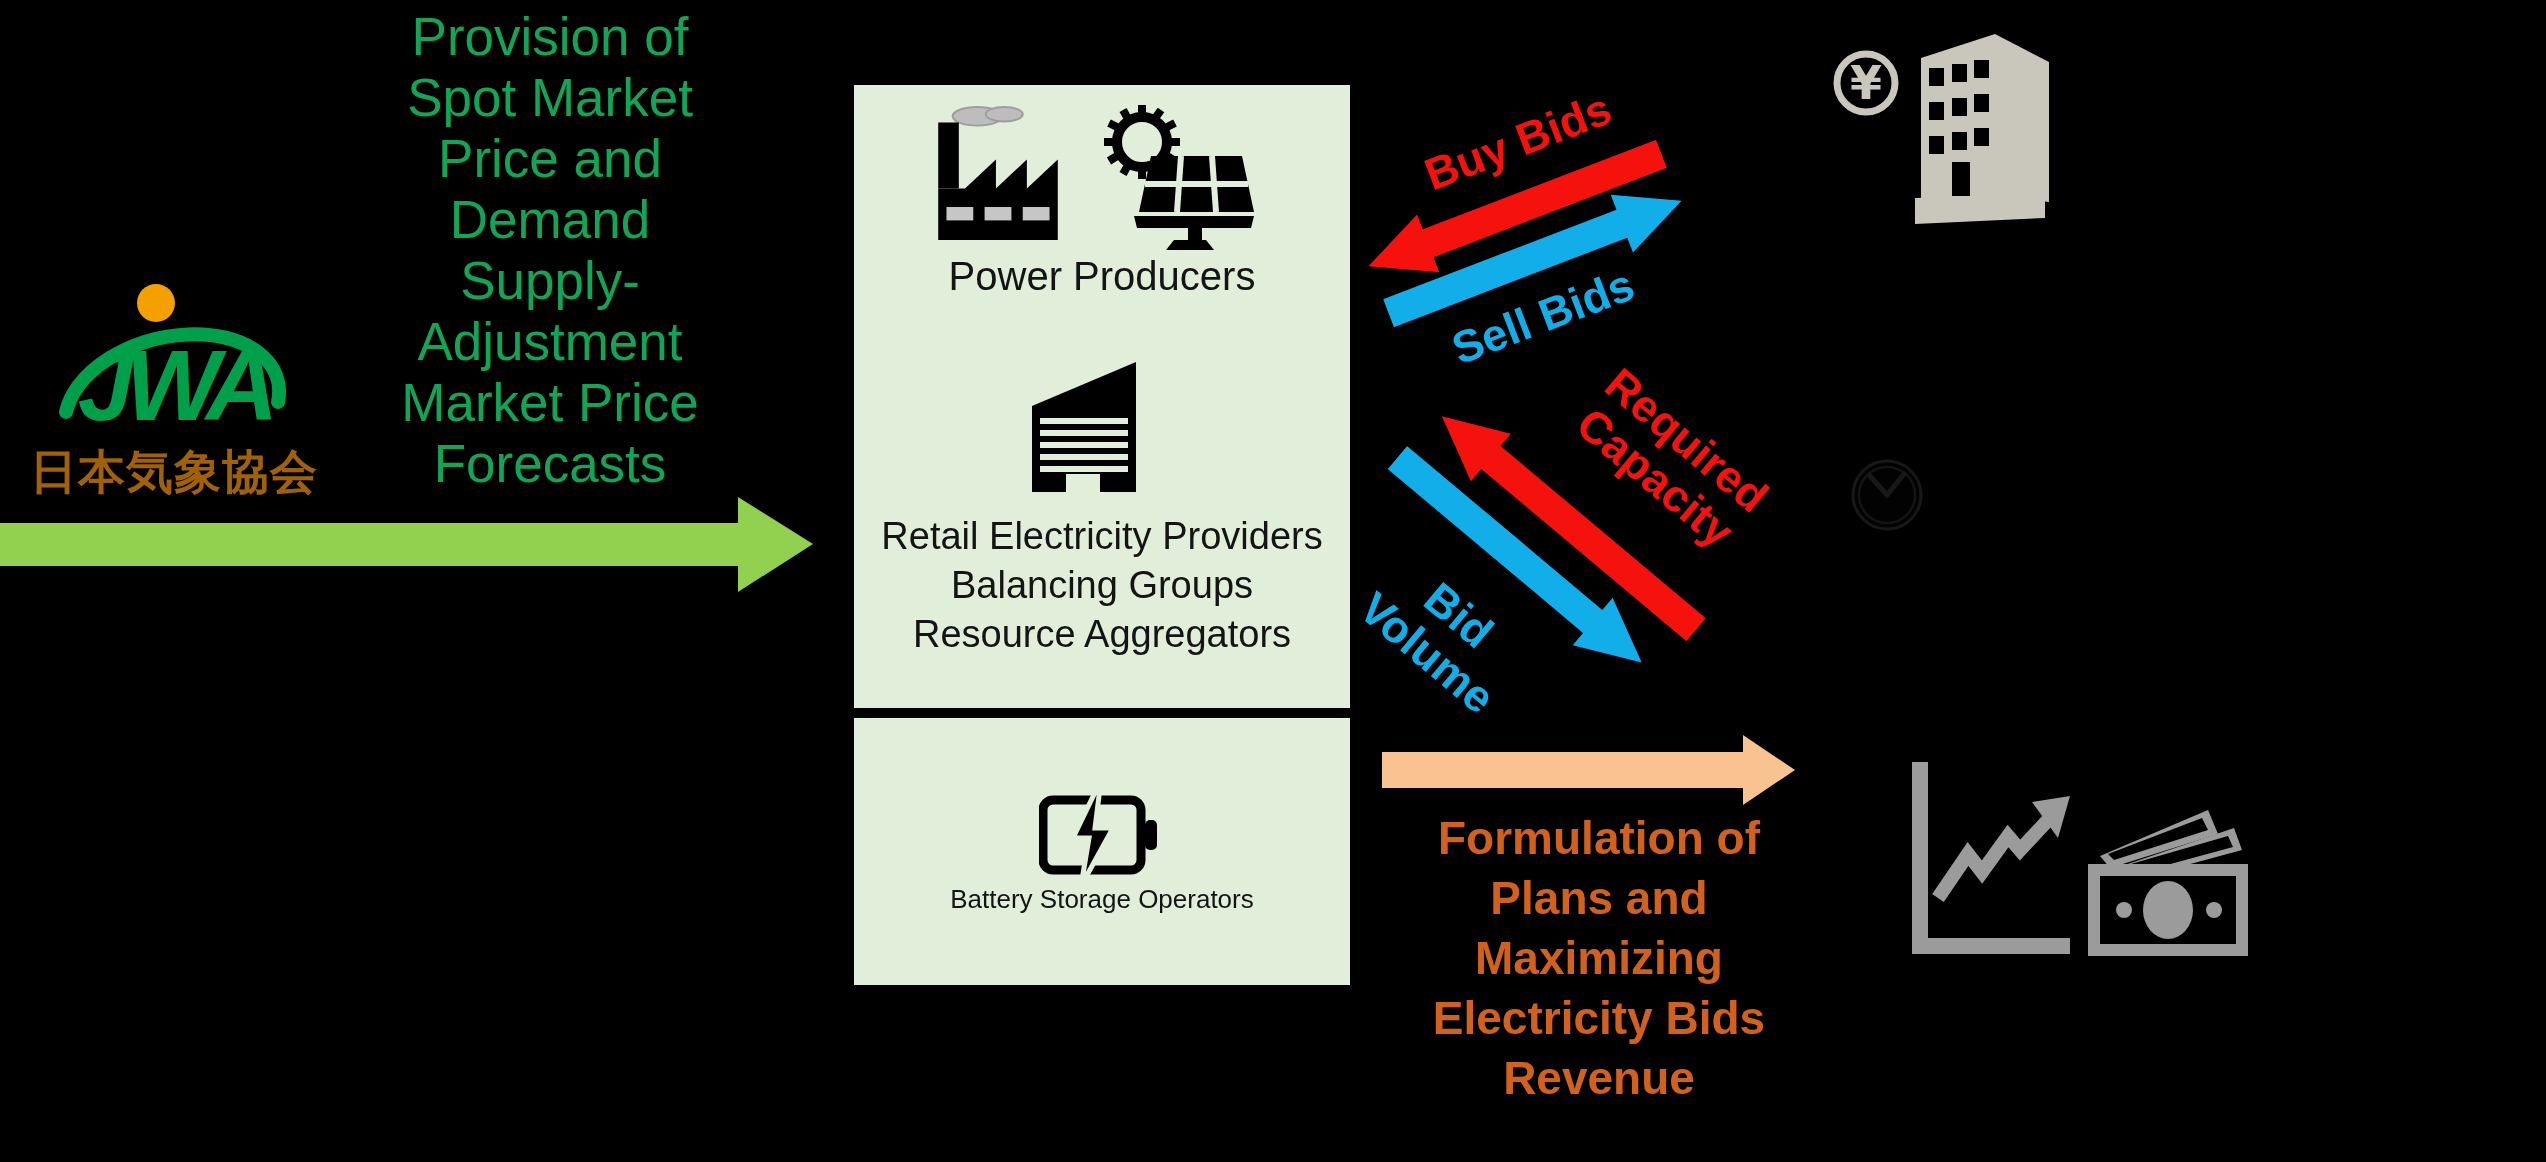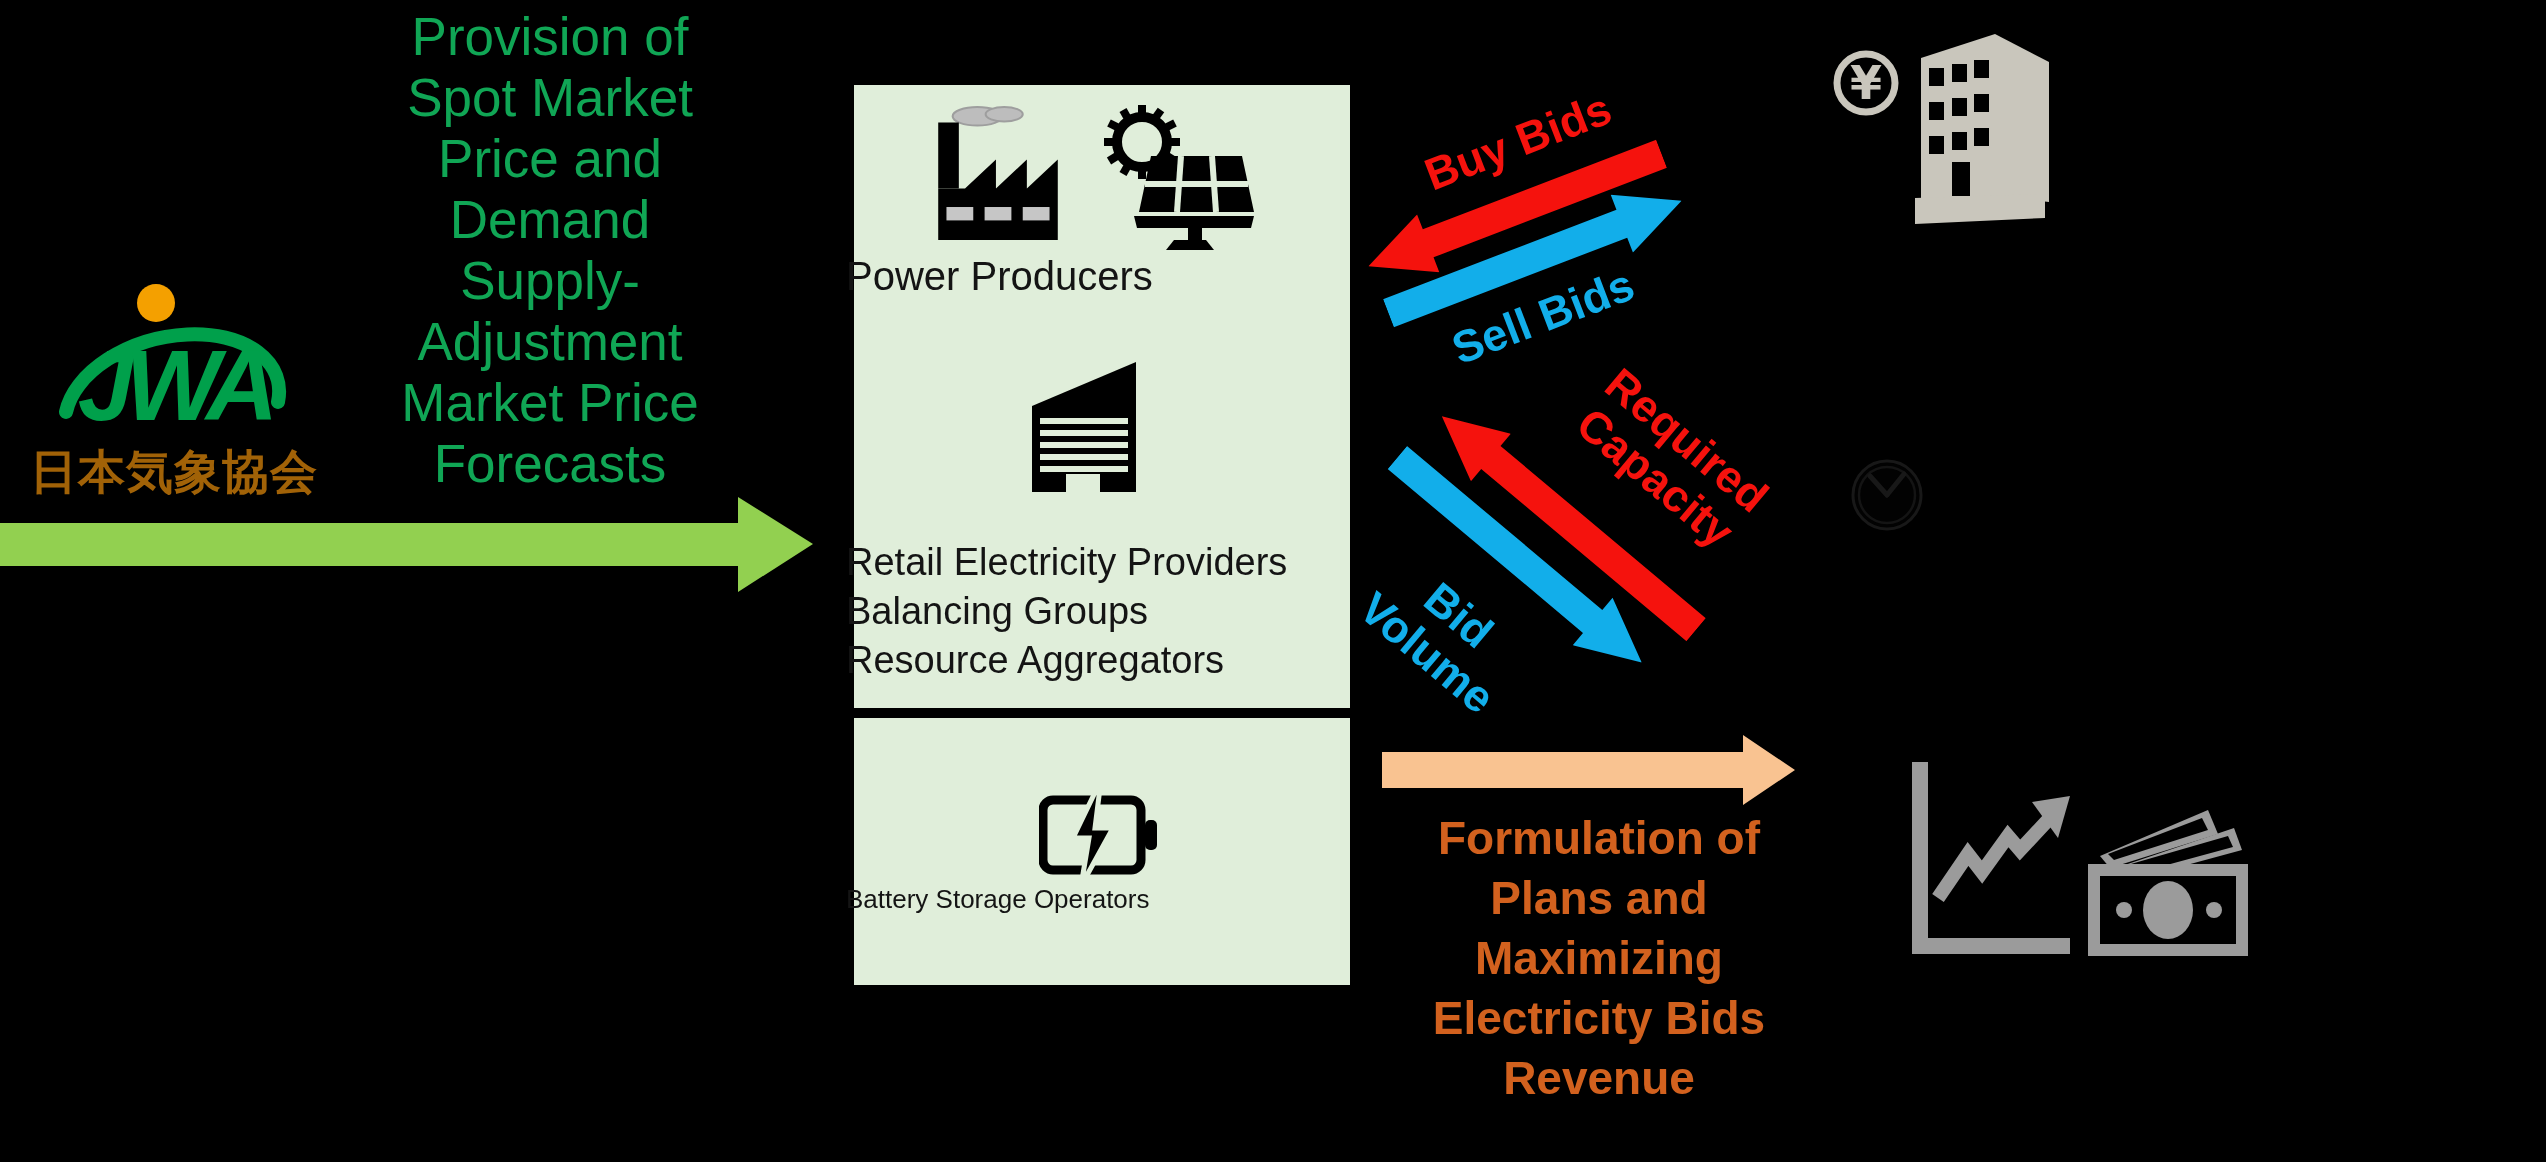--- a/index.html
+++ b/index.html
@@ -6,21 +6,21 @@
   #stage{
     position:relative;width:2546px;height:1162px;background:#000;
     overflow:hidden;font-family:"Liberation Sans","DejaVu Sans",sans-serif;
   }
   .abs{position:absolute;}
   .bold{font-weight:bold;}
   
   .forecast-text{left:320px;top:6px;width:460px;color:#10A655;font-size:53px;line-height:61px;font-weight:normal;text-align:center;}
   
   .pbox{background:#E0EEDA;border:8px solid #000;box-sizing:border-box;}
-  .box-label{color:#141414;left:846px;width:512px;}
+  .box-label{color:#141414;left:846px;width:512px;text-align:center;}
   
   .rotlabel{width:260px;text-align:center;font-weight:bold;font-size:45px;line-height:49px;white-space:nowrap;}
   .red{color:#F5120D;}
   .blue{color:#12AEEA;}
   .outcome-text{left:1399px;top:808px;width:400px;color:#D2611E;font-size:46px;line-height:60px;font-weight:bold;text-align:center;}
   .jp-name{left:30px;top:441px;width:320px;color:#a16207;font-size:47px;letter-spacing:1px;font-weight:bold;}
 </style>
 </head>
 <body>
 
@@ -95,21 +95,21 @@
     <g fill="#E0EEDA">
       <rect x="8" y="56" width="88" height="6"></rect>
       <rect x="8" y="68" width="88" height="6"></rect>
       <rect x="8" y="80" width="88" height="6"></rect>
       <rect x="8" y="92" width="88" height="6"></rect>
       <rect x="8" y="104" width="88" height="6"></rect>
       <rect x="34" y="112" width="34" height="18"></rect>
     </g>
   </svg>
 
-  <div class="abs box-label" style="top:512px;font-size:38px;line-height:49px;margin-top:26px;">
+  <div class="abs box-label" style="top:512px;font-size:38px;line-height:49px;">
     <div>Retail Electricity Providers</div>
     <div>Balancing Groups</div>
     <div>Resource Aggregators</div>
   </div>
 
   <svg class="abs" style="left:1039px;top:780px;" width="128" height="108" viewBox="0 0 128 108">
     <rect x="4" y="20" width="98" height="70" rx="10" fill="none" stroke="#000" stroke-width="9"></rect>
     <rect x="106" y="40" width="12" height="30" rx="5" fill="#000"></rect>
     <polygon points="62,0 34,58 50,58 42,106 74,48 56,48" fill="#000" stroke="#E0EEDA" stroke-width="5"></polygon>
   </svg>

